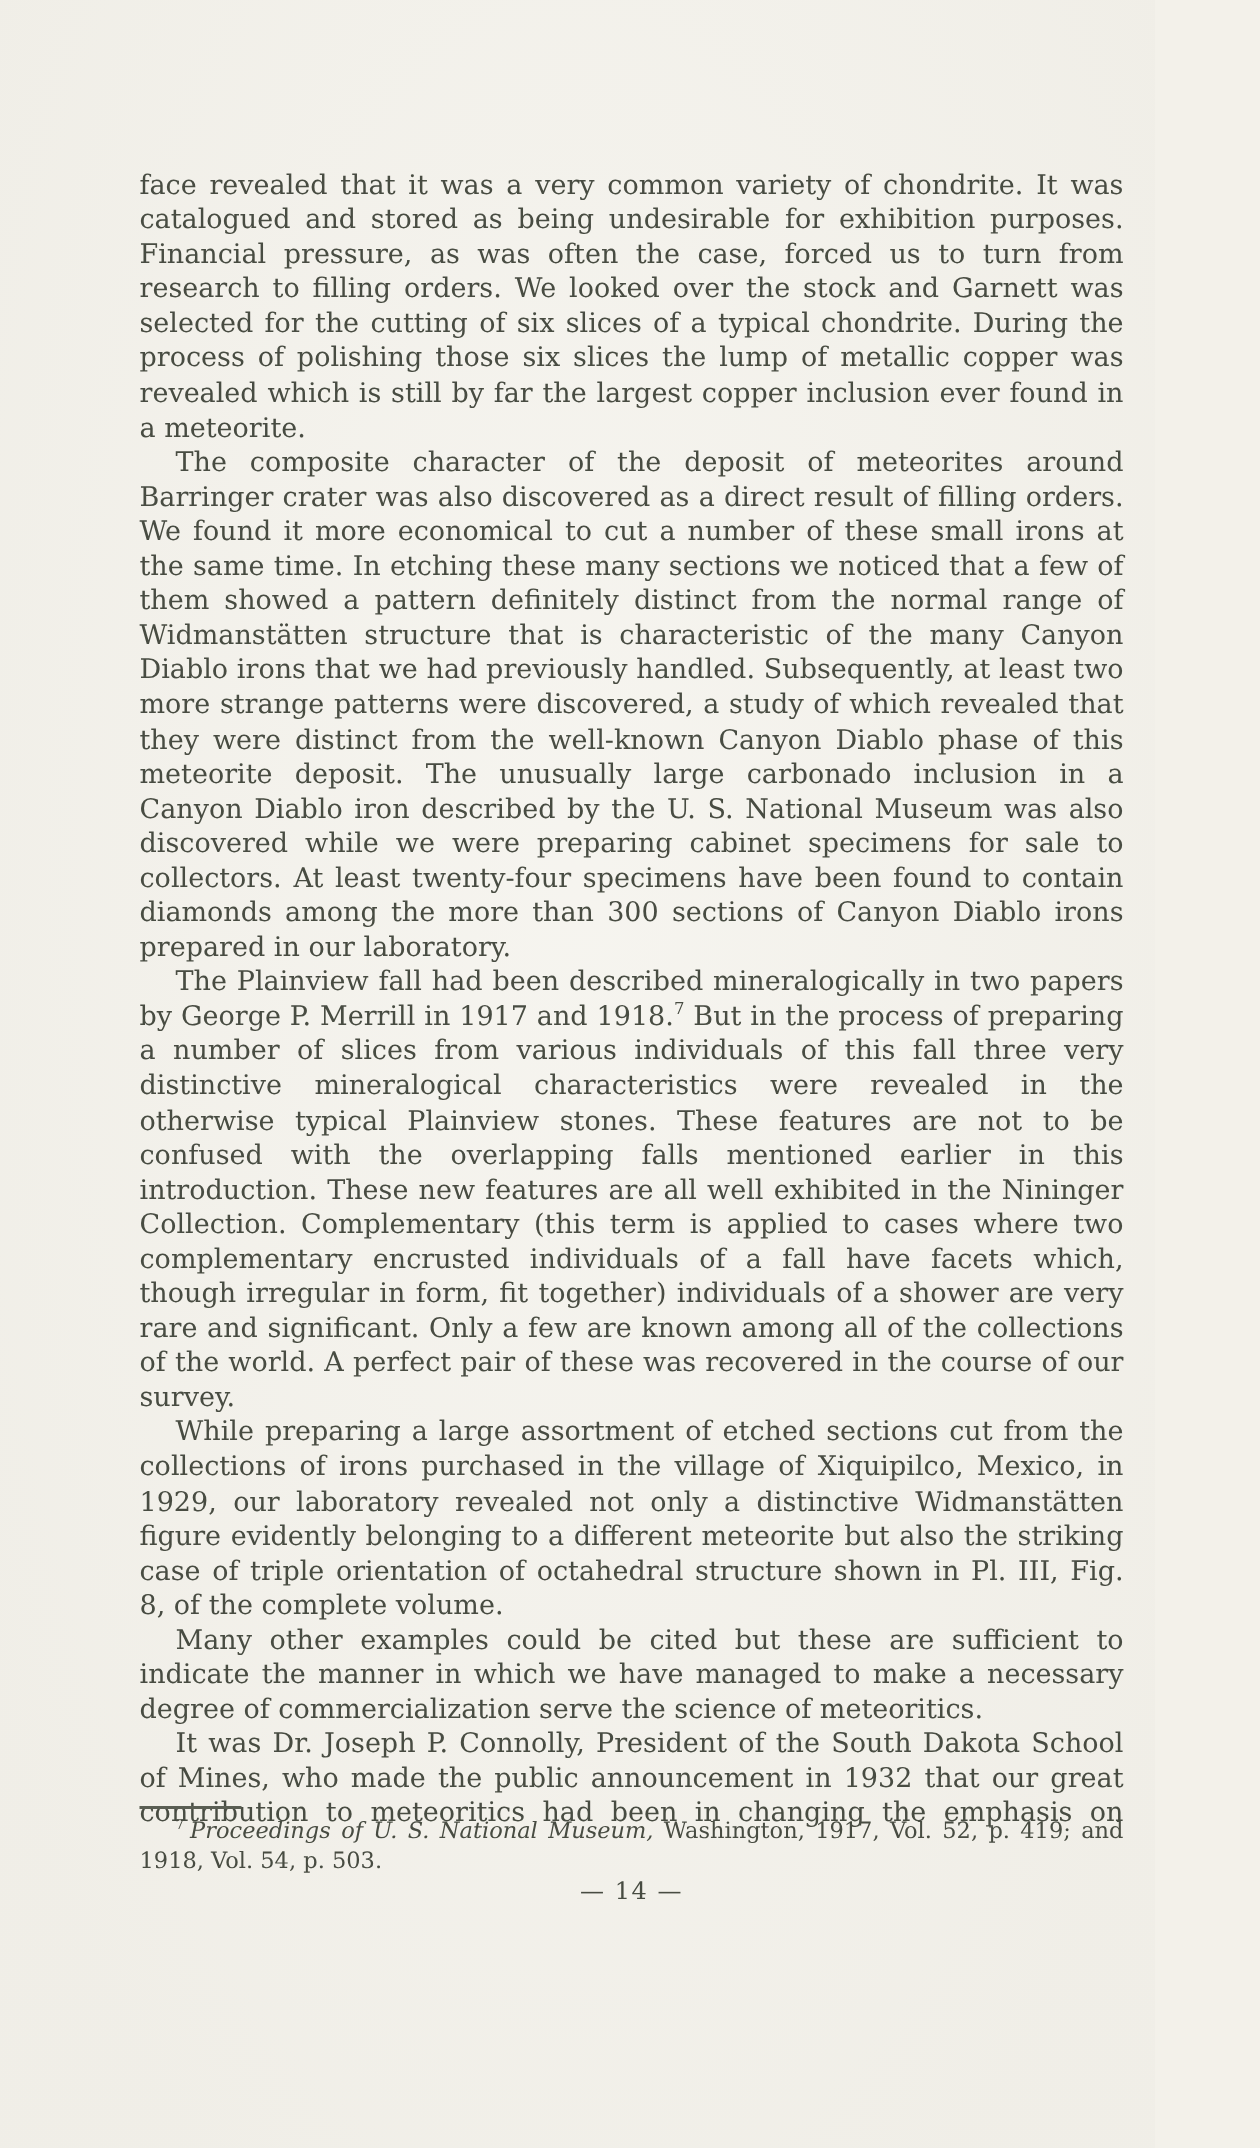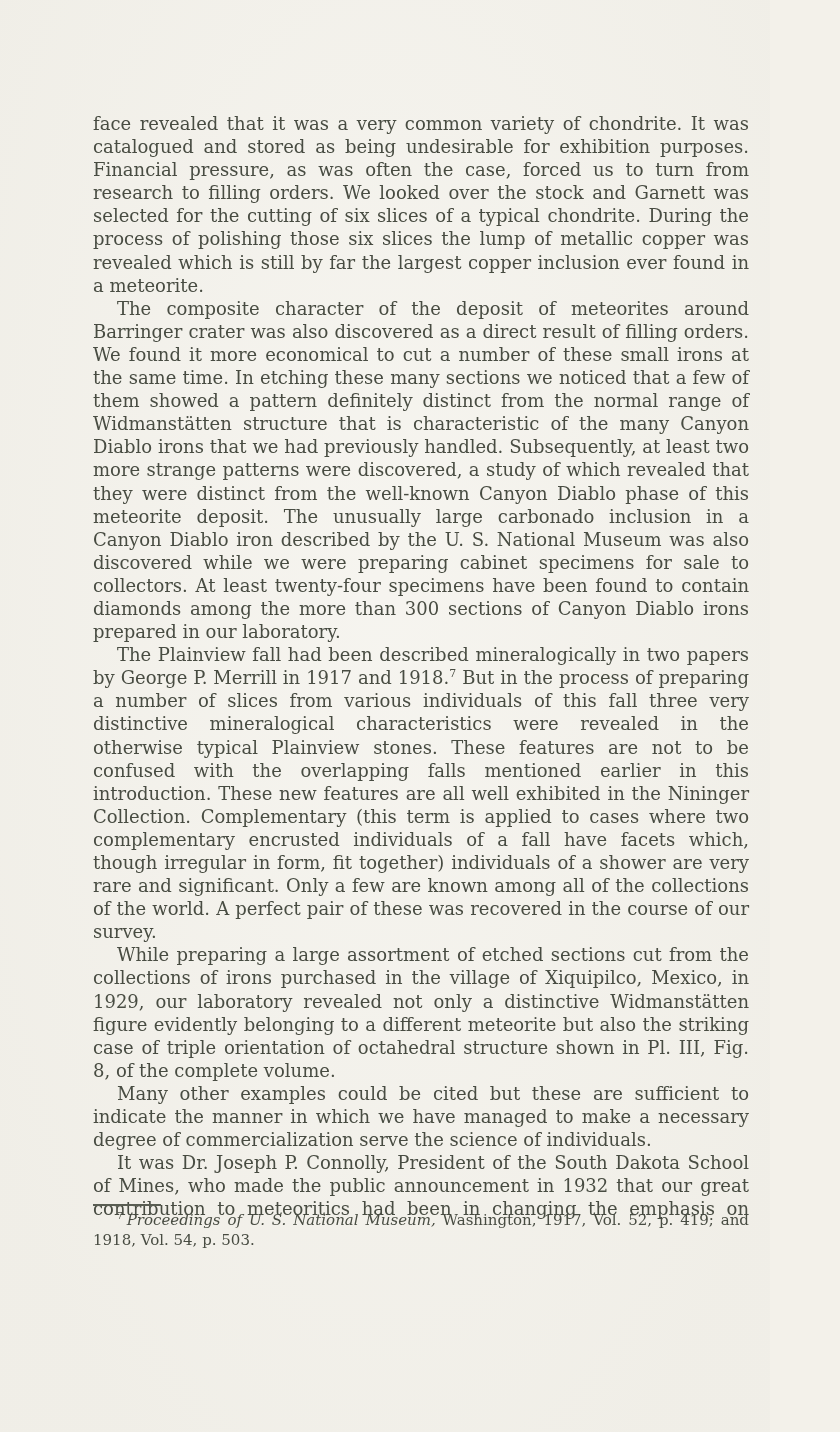--- a/index.html
+++ b/index.html
@@ -60,24 +60,25 @@
 </head>
 <body>
 
 <div class="page">
 
   <div class="body-text">
     <p class="para no-indent">face revealed that it was a very common variety of chondrite. It was catalogued and stored as being undesirable for exhibition purposes. Financial pressure, as was often the case, forced us to turn from research to filling orders. We looked over the stock and Garnett was selected for the cutting of six slices of a typical chondrite. During the process of polishing those six slices the lump of metallic copper was revealed which is still by far the largest copper inclusion ever found in a meteorite.</p>
     <p class="para">The composite character of the deposit of meteorites around Barringer crater was also discovered as a direct result of filling orders. We found it more economical to cut a number of these small irons at the same time. In etching these many sections we noticed that a few of them showed a pattern definitely distinct from the normal range of Widmanstätten structure that is characteristic of the many Canyon Diablo irons that we had previously handled. Subsequently, at least two more strange patterns were discovered, a study of which revealed that they were distinct from the well-known Canyon Diablo phase of this meteorite deposit. The unusually large carbonado inclusion in a Canyon Diablo iron described by the U. S. National Museum was also discovered while we were preparing cabinet specimens for sale to collectors. At least twenty-four specimens have been found to contain diamonds among the more than 300 sections of Canyon Diablo irons prepared in our laboratory.</p>
     <p class="para"><span>The Plainview fall had been described mineralogically in two papers by George P. Merrill in 1917 and 1918.</span><span class="sup">7</span><span> But in the process of preparing a number of slices from various individuals of this fall three very distinctive mineralogical characteristics were revealed in the otherwise typical Plainview stones. These features are not to be confused with the overlapping falls mentioned earlier in this introduction. These new features are all well exhibited in the Nininger Collection. Complementary (this term is applied to cases where two complementary encrusted individuals of a fall have facets which, though irregular in form, fit together) individuals of a shower are very rare and significant. Only a few are known among all of the collections of the world. A perfect pair of these was recovered in the course of our survey.</span></p>
     <p class="para">While preparing a large assortment of etched sections cut from the collections of irons purchased in the village of Xiquipilco, Mexico, in 1929, our laboratory revealed not only a distinctive Widmanstätten figure evidently belonging to a different meteorite but also the striking case of triple orientation of octahedral structure shown in Pl. III, Fig. 8, of the complete volume.</p>
-    <p class="para">Many other examples could be cited but these are sufficient to indicate the manner in which we have managed to make a necessary degree of commercialization serve the science of individuals.</p>
+    <p class="para">Many other examples could be cited but these are sufficient to indicate the manner in which we have managed to make a necessary degree of commercialization serve the science of meteoritics.</p>
     <p class="para justify-last">It was Dr. Joseph P. Connolly, President of the South Dakota School of Mines, who made the public announcement in 1932 that our great contribution to meteoritics had been in changing the emphasis on</p>
   </div>
 
   <div class="footnote-block">
     <div class="footnote-rule"></div>
     <p class="footnote"><span class="sup">7</span><i>Proceedings of U. S. National Museum,</i>
       <span>Washington, 1917, Vol. 52, p. 419; and 1918, Vol. 54, p. 503.</span></p>
   </div>
 
+  <div class="page-number">— 14 —</div>
 
 </div>
 
 </body></html>

